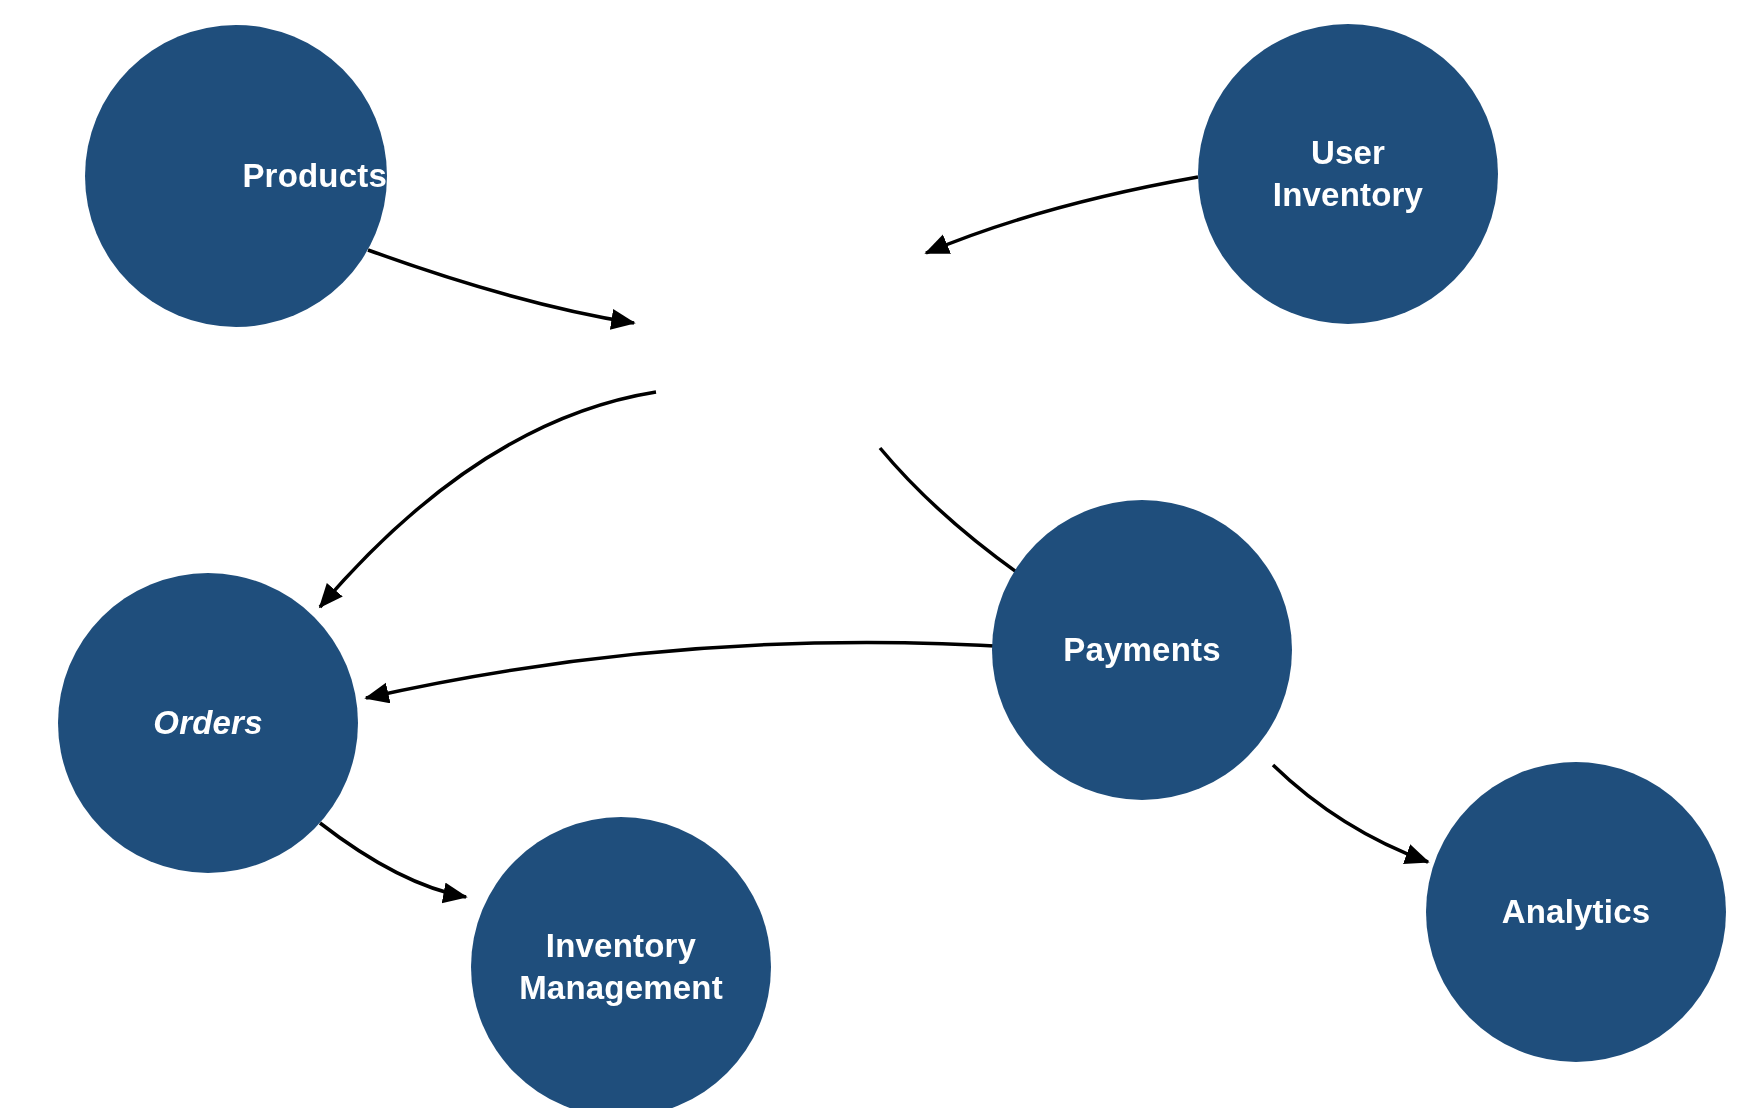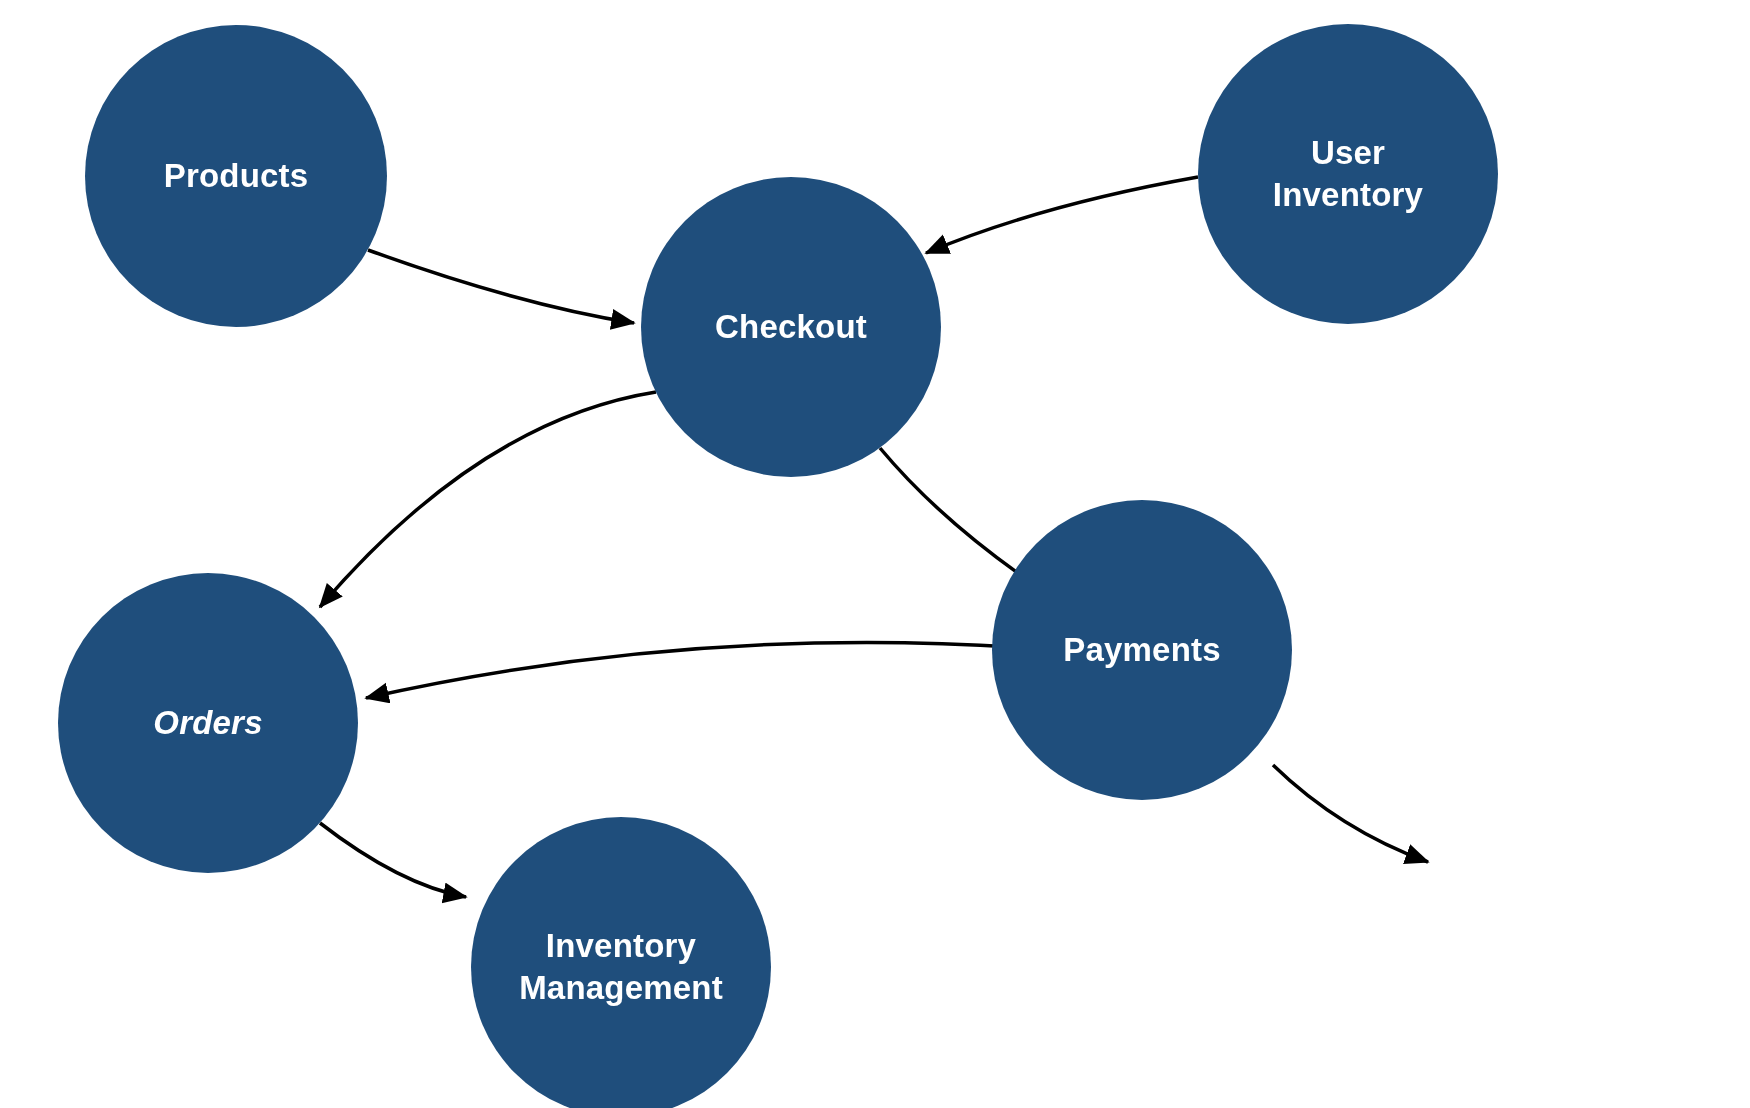--- a/index.html
+++ b/index.html
@@ -62,33 +62,33 @@
 
   <path d="M 368 250 Q 520 305 634 323" class="edge" marker-end="url(#arrowhead)"></path>
       <path d="M 1198 177 Q 1040 205 926 253" class="edge" marker-end="url(#arrowhead)"></path>
       <path d="M 656 392 Q 480 420 320 607" class="edge" marker-end="url(#arrowhead)"></path>
       <path d="M 880 448 Q 940 520 1035 585" class="edge" marker-end="url(#arrowhead)"></path>
       <path d="M 1028 648 Q 690 625 366 698" class="edge" marker-end="url(#arrowhead)"></path>
       <path d="M 320 823 Q 400 885 466 897" class="edge" marker-end="url(#arrowhead)"></path>
       <path d="M 1273 765 Q 1340 830 1428 862" class="edge" marker-end="url(#arrowhead)"></path>
     </svg>
 
-<div class="node" style="left: 85px; top: 25px; width: 302px; height: 302px;">
+<div class="node" style="left: 85px; top: 25px; width: 302px; height: 302px; justify-content: flex-end;">
       <span class="node-label">Products</span>
-    </div>
-    <div class="node" style="left: 641px; top: 177px; width: 300px; height: 300px;">
-      <span class="node-label">Checkout</span>
     </div>
     <div class="node" style="left: 1198px; top: 24px; width: 300px; height: 300px;">
       <span class="node-label">User
 Inventory</span>
     </div>
     <div class="node" style="left: 58px; top: 573px; width: 300px; height: 300px; font-style: italic;">
       <span class="node-label">Orders</span>
     </div>
     <div class="node" style="left: 992px; top: 500px; width: 300px; height: 300px;">
       <span class="node-label">Payments</span>
     </div>
     <div class="node" style="left: 471px; top: 817px; width: 300px; height: 300px;">
       <span class="node-label">Inventory
 Management</span>
     </div>
+    <div class="node" style="left: 1426px; top: 762px; width: 300px; height: 300px;">
+      <span class="node-label">Analytics</span>
+    </div>
   </div>
 
 </body></html>

